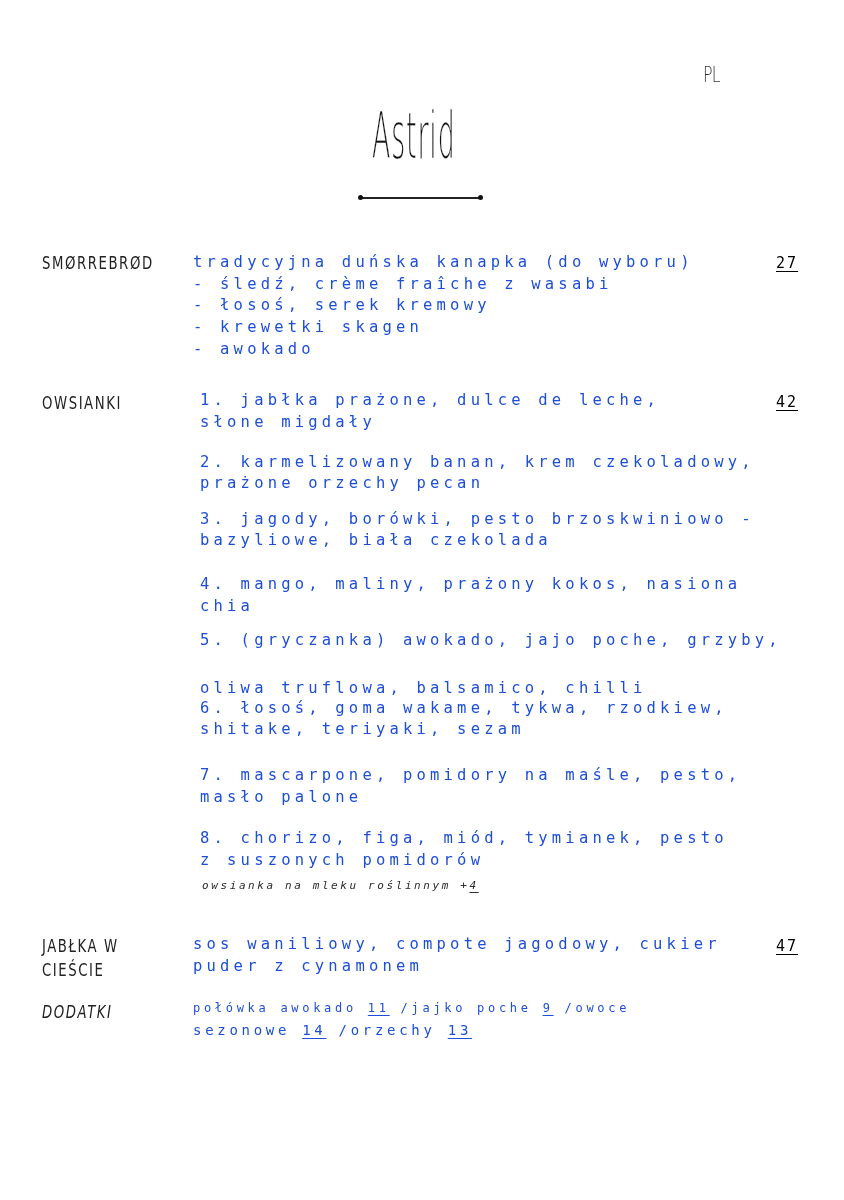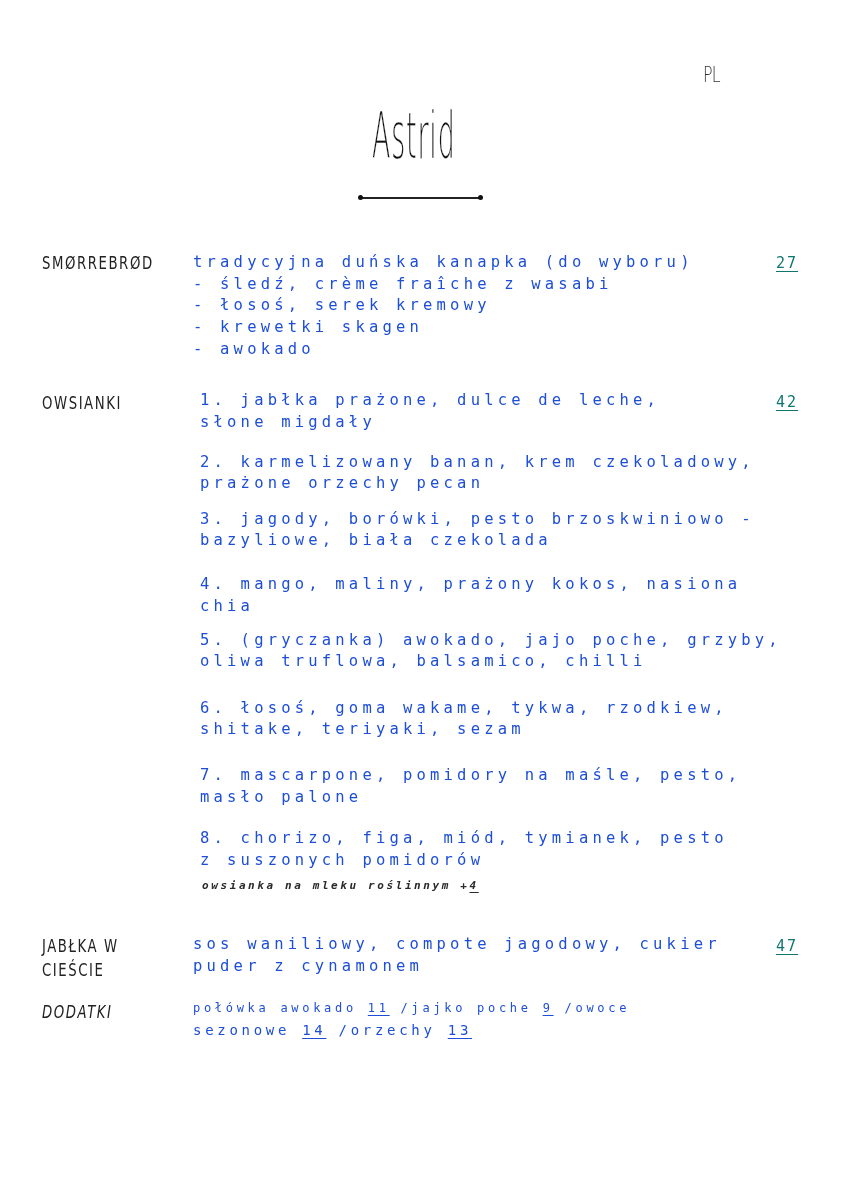--- a/index.html
+++ b/index.html
@@ -6,21 +6,21 @@
   body { width: 844px; height: 1200px; position: relative; overflow: hidden; color: #1e1e1e; }
   .abs { position: absolute; }
   .lang { left: 703px; top: 62px; font-family: "DejaVu Sans", sans-serif; font-size: 22px; font-weight: 200; color: #333; letter-spacing: -1px; transform: scaleX(0.72); transform-origin: left top; }
   .title { left: 372px; top: 104px; font-family: "DejaVu Sans", sans-serif; font-size: 64px; font-weight: 200; color: #111; transform: scaleX(0.42); transform-origin: left top; letter-spacing: 2px; line-height: 1; -webkit-text-stroke: 0.3px #fff; }
   .title-rule { left: 361px; top: 197px; width: 119px; height: 1.5px; background: #222; }
   .dot { width: 5px; height: 5px; border-radius: 50%; background: #111; top: 195px; }
   .cat { font-family: "DejaVu Sans", sans-serif; font-size: 17px; color: #222; letter-spacing: 2px; transform: scaleX(0.78); transform-origin: left top; line-height: 24px; white-space: nowrap; }
   .cat.italic { font-style: italic; }
   .desc { font-family: "DejaVu Sans Mono", monospace; font-size: 15.5px; letter-spacing: 4.2px; line-height: 21.5px; color: #1d4ed8; white-space: pre; }
   .note { font-family: "DejaVu Sans Mono", monospace; font-style: italic; font-size: 11px; letter-spacing: 2.6px; color: #2a2a2a; white-space: pre; }
-  .price { font-family: "DejaVu Sans Mono", monospace; font-size: 15px; letter-spacing: 2px; color: #0f766e; text-decoration: underline; text-underline-offset: 3px; }
+  .price { font-family: "DejaVu Sans Mono", monospace; font-size: 15px; letter-spacing: 2px; color: #000000; text-decoration: underline; text-underline-offset: 3px; }
   .u { text-decoration: underline; text-underline-offset: 3px; }
 </style>
 </head>
 <body>
 
 <div class="abs lang">PL</div>
 <div class="abs title">Astrid</div>
 <div class="abs title-rule"></div>
 <div class="abs dot" style="left:358px"></div>
 <div class="abs dot" style="left:478px"></div>
@@ -45,32 +45,32 @@
   <div class="abs desc" style="left:200px; top:452px;">2. karmelizowany banan, krem czekoladowy,</div>
   <div class="abs desc" style="left:200px; top:473px;">prażone orzechy pecan</div>
 
   <div class="abs desc" style="left:200px; top:509px;">3. jagody, borówki, pesto brzoskwiniowo -</div>
   <div class="abs desc" style="left:200px; top:530px;">bazyliowe, biała czekolada</div>
 
   <div class="abs desc" style="left:200px; top:574px;">4. mango, maliny, prażony kokos, nasiona</div>
   <div class="abs desc" style="left:200px; top:596px;">chia</div>
 
   <div class="abs desc" style="left:200px; top:630px;">5. (gryczanka) awokado, jajo poche, grzyby,</div>
-  <div class="abs desc" style="left:200px; top:651px;">oliwa truflowa, balsamico, chilli</div>
+  <div class="abs desc" style="left:200px; top:678px;">oliwa truflowa, balsamico, chilli</div>
 
   <div class="abs desc" style="left:200px; top:698px;">6. łosoś, goma wakame, tykwa, rzodkiew,</div>
   <div class="abs desc" style="left:200px; top:719px;">shitake, teriyaki, sezam</div>
 
   <div class="abs desc" style="left:200px; top:765px;">7. mascarpone, pomidory na maśle, pesto,</div>
   <div class="abs desc" style="left:200px; top:787px;">masło palone</div>
 
   <div class="abs desc" style="left:200px; top:828px;">8. chorizo, figa, miód, tymianek, pesto</div>
   <div class="abs desc" style="left:200px; top:850px;">z suszonych pomidorów</div>
 
-  <div class="abs note" style="left:202px; top:879px;font-weight:bold;"><span>owsianka na mleku roślinnym +</span><span class="u">4</span></div>
+  <div class="abs note" style="left:202px; top:879px;"><span>owsianka na mleku roślinnym +</span><span class="u">4</span></div>
 </div>
 
 <div>
   <div class="abs cat" style="left:42px; top:934px;">JABŁKA W</div>
   <div class="abs cat" style="left:42px; top:958px;">CIEŚCIE</div>
   <div class="abs desc" style="left:193px; top:934px;">sos waniliowy, compote jagodowy, cukier</div>
   <div class="abs desc" style="left:193px; top:956px;">puder z cynamonem</div>
   <div class="abs price" style="left:776px; top:937px;text-align:center;">47</div>
 </div>
 

